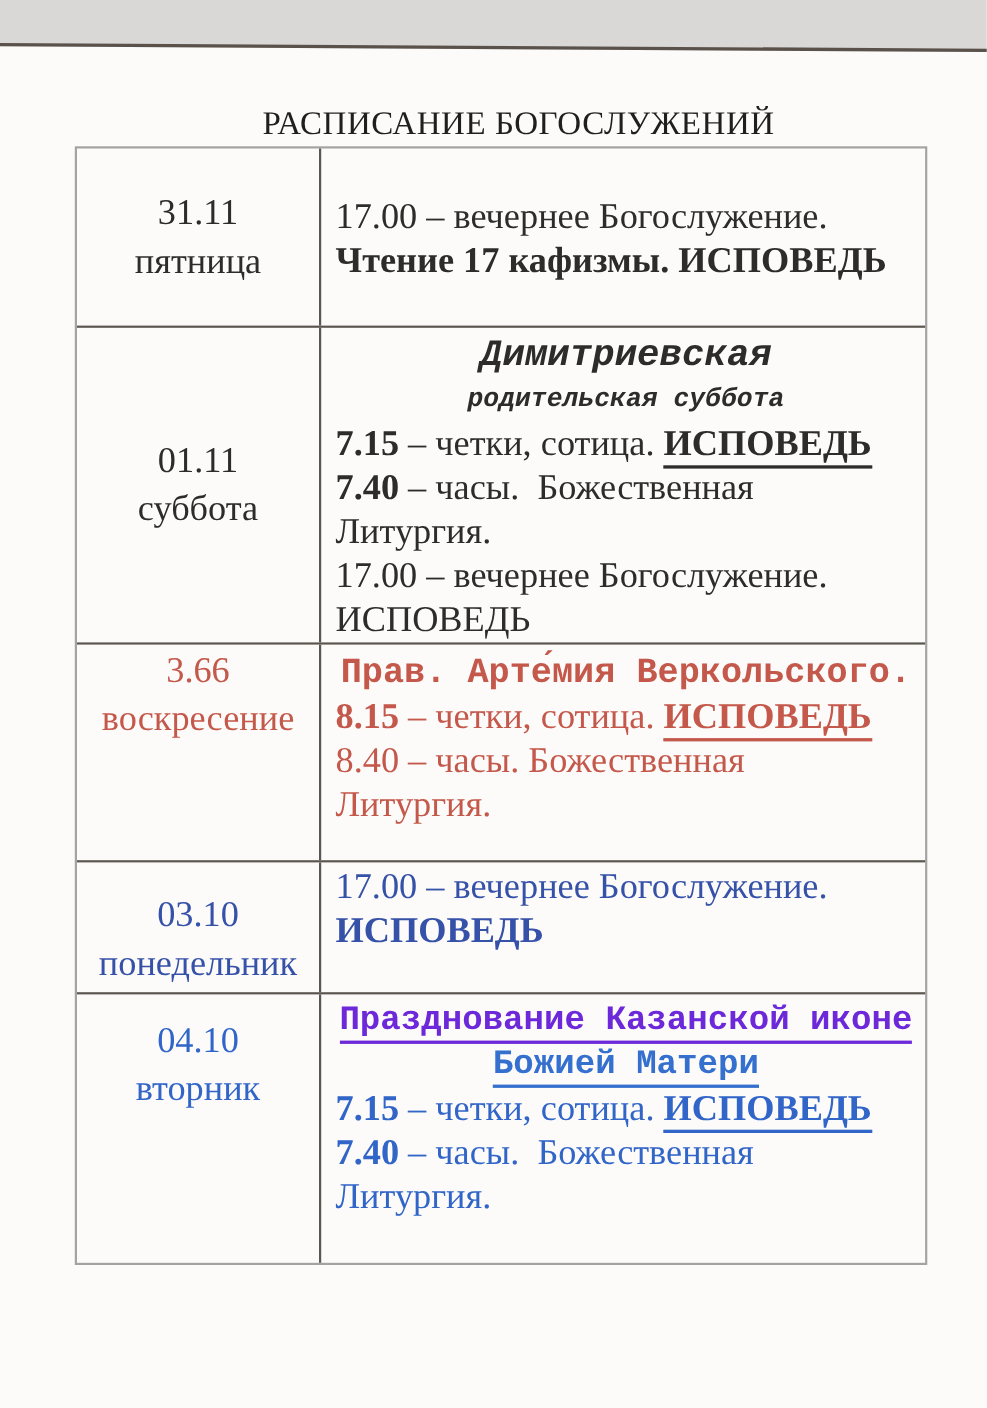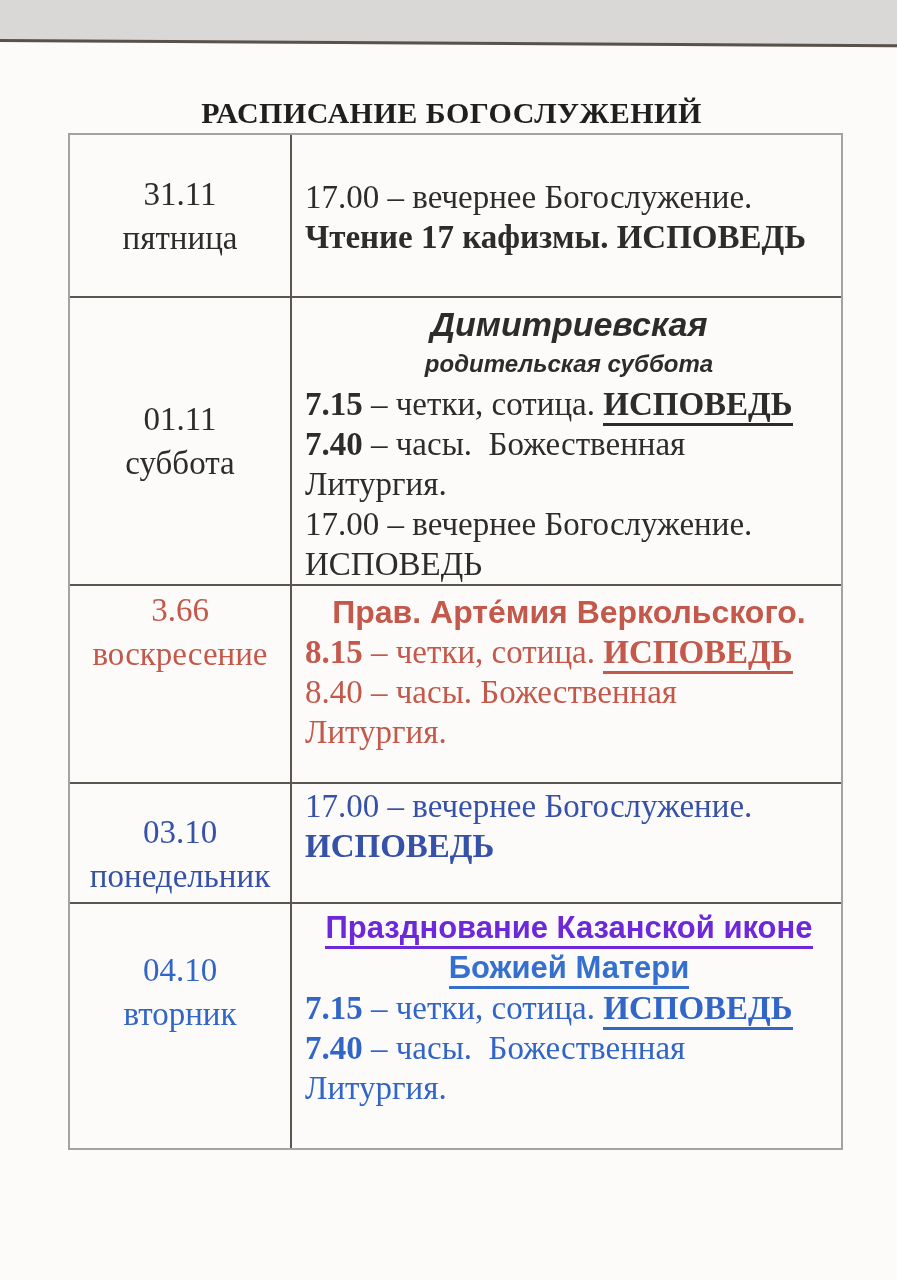--- a/index.html
+++ b/index.html
@@ -10,48 +10,48 @@
   }
   .photo{position:relative;width:897px;height:1280px;background:#fcfbfa;overflow:hidden;}
   
   .gray-band{
     position:absolute;top:-7px;left:-12px;width:935px;height:46px;
     background:#d9d8d6;
     border-bottom:3px solid rgba(68,58,50,.85);
     transform:rotate(0.33deg);transform-origin:0 50%;
   }
   .title{
-    position:absolute;top:96px;left:64px;width:775px;
-    text-align:center;font-weight:bold;font-size:30px;
+    position:absolute;top:96px;left:84px;width:775px;
+    text-align:center;font-weight:normal;font-size:30px;
     letter-spacing:.5px;color:#211f1e;
   }
   .table{
     position:absolute;left:68px;top:133px;width:775px;
     border:2px solid #a3a3a3;box-sizing:border-box;
   }
   .trow{display:flex;box-sizing:border-box;}
   .trow + .trow{border-top:2px solid #5b564f;}
   .datecell{
     width:222px;flex:0 0 222px;box-sizing:border-box;
     border-right:2px solid #5b564f;
     display:flex;flex-direction:column;align-items:center;
     font-size:33px;line-height:44px;
   }
   .v-center{justify-content:center;}
   .v-top{padding-top:2px;}
   .v-bottom{justify-content:flex-end;padding-bottom:4px;}
-  .v-upper{padding-top:44px;}
+  .v-upper{padding-top:20px;}
   .contentcell{
     flex:1;box-sizing:border-box;
     padding:0 8px 0 13px;
     font-size:33px;line-height:40px;
   }
   .line{white-space:pre-wrap;}
   .line.center{text-align:center;}
-  .line.sans{font-family:Liberation Sans, sans-serif;}
+  .line.sans{font-family:Liberation Mono, monospace;}
   .b{font-weight:bold;}
   .i{font-style:italic;}
   .u{border-bottom:3px solid currentColor;padding-bottom:1px;}
 </style>
 </head>
 <body>
 
 <div class="photo">
   <div class="gray-band"></div>
   <div class="title">РАСПИСАНИЕ БОГОСЛУЖЕНИЙ</div>

